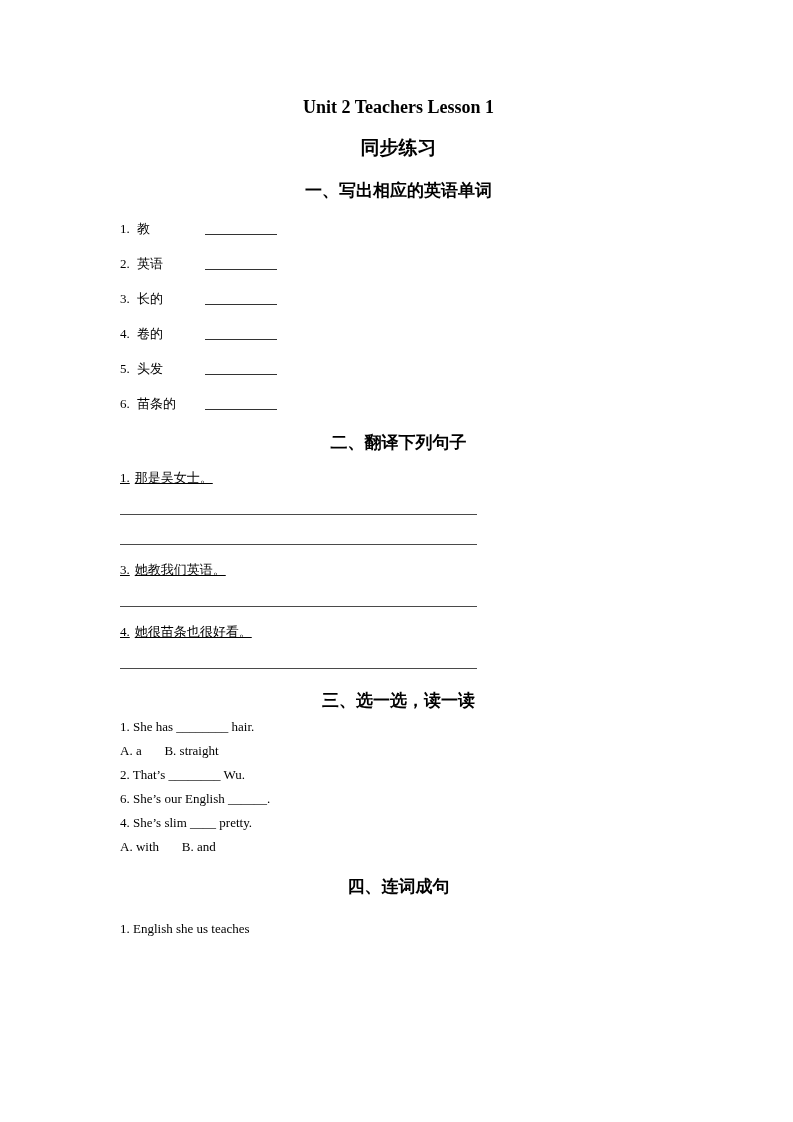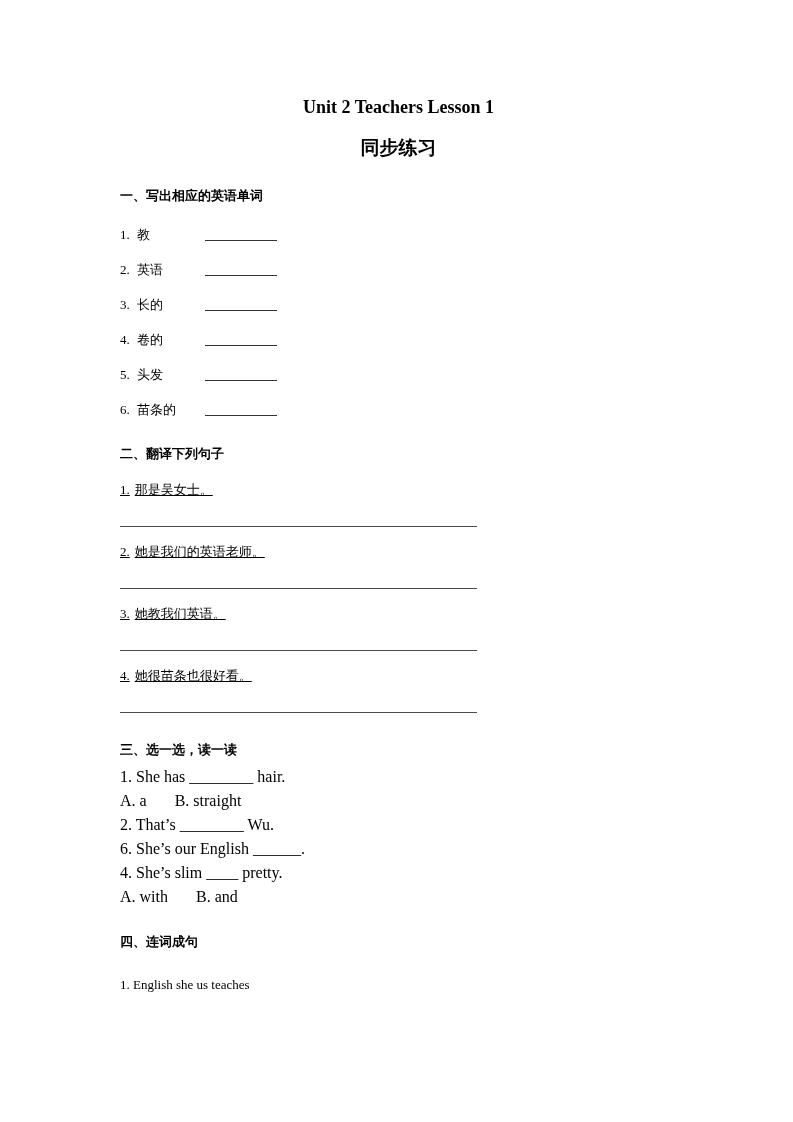--- a/index.html
+++ b/index.html
@@ -25,23 +25,24 @@
     text-align: center;
     font-family: "DejaVu Sans", sans-serif;
     font-weight: bold;
     font-size: 19px;
     line-height: 24px;
     margin-top: 17px;
   }
   .sec-heading {
     font-family: "DejaVu Sans", sans-serif;
     font-weight: bold;
-    font-size: 13px;
+    font-size: 17px;
     line-height: 22px;
-    margin-top: 26px;
+    margin-top: 20px;
+    text-align: center;
   }
   
   .word-item {
     display: flex;
     align-items: baseline;
     font-size: 13px;
     line-height: 15px;
     margin-top: 19px;
   }
   .word-item:first-of-type { margin-top: 25px; }
@@ -64,21 +65,21 @@
   }
   .trans-text .num { margin-right: 5px; }
   .answer-line {
     width: 357px;
     height: 0;
     border-bottom: 1px solid #4a4a4a;
     margin-top: 29px;
   }
   
   .choice-line {
-    font-size: 16px;
+    font-size: 13px;
     line-height: 16px;
     margin-top: 8px;
     white-space: pre-wrap;
   }
   .choice-line:first-of-type { margin-top: 22px; }
   
   .rearrange-item {
     font-size: 13px;
     line-height: 15px;
     margin-top: 24px;
@@ -130,23 +131,20 @@
   <div>
     <div class="sec-heading">二、翻译下列句子</div>
 
     <div class="trans-item">
       <div class="trans-text">
         <span class="num">1.</span><span>那是吴女士。</span>
       </div>
       <div class="answer-line"></div>
     </div>
     <div class="trans-item">
-      <div class="trans-text">
-        <span class="num">2.</span><span>她是我们的英语老师。</span>
-      </div>
       <div class="answer-line"></div>
     </div>
     <div class="trans-item">
       <div class="trans-text">
         <span class="num">3.</span><span>她教我们英语。</span>
       </div>
       <div class="answer-line"></div>
     </div>
     <div class="trans-item">
       <div class="trans-text">

